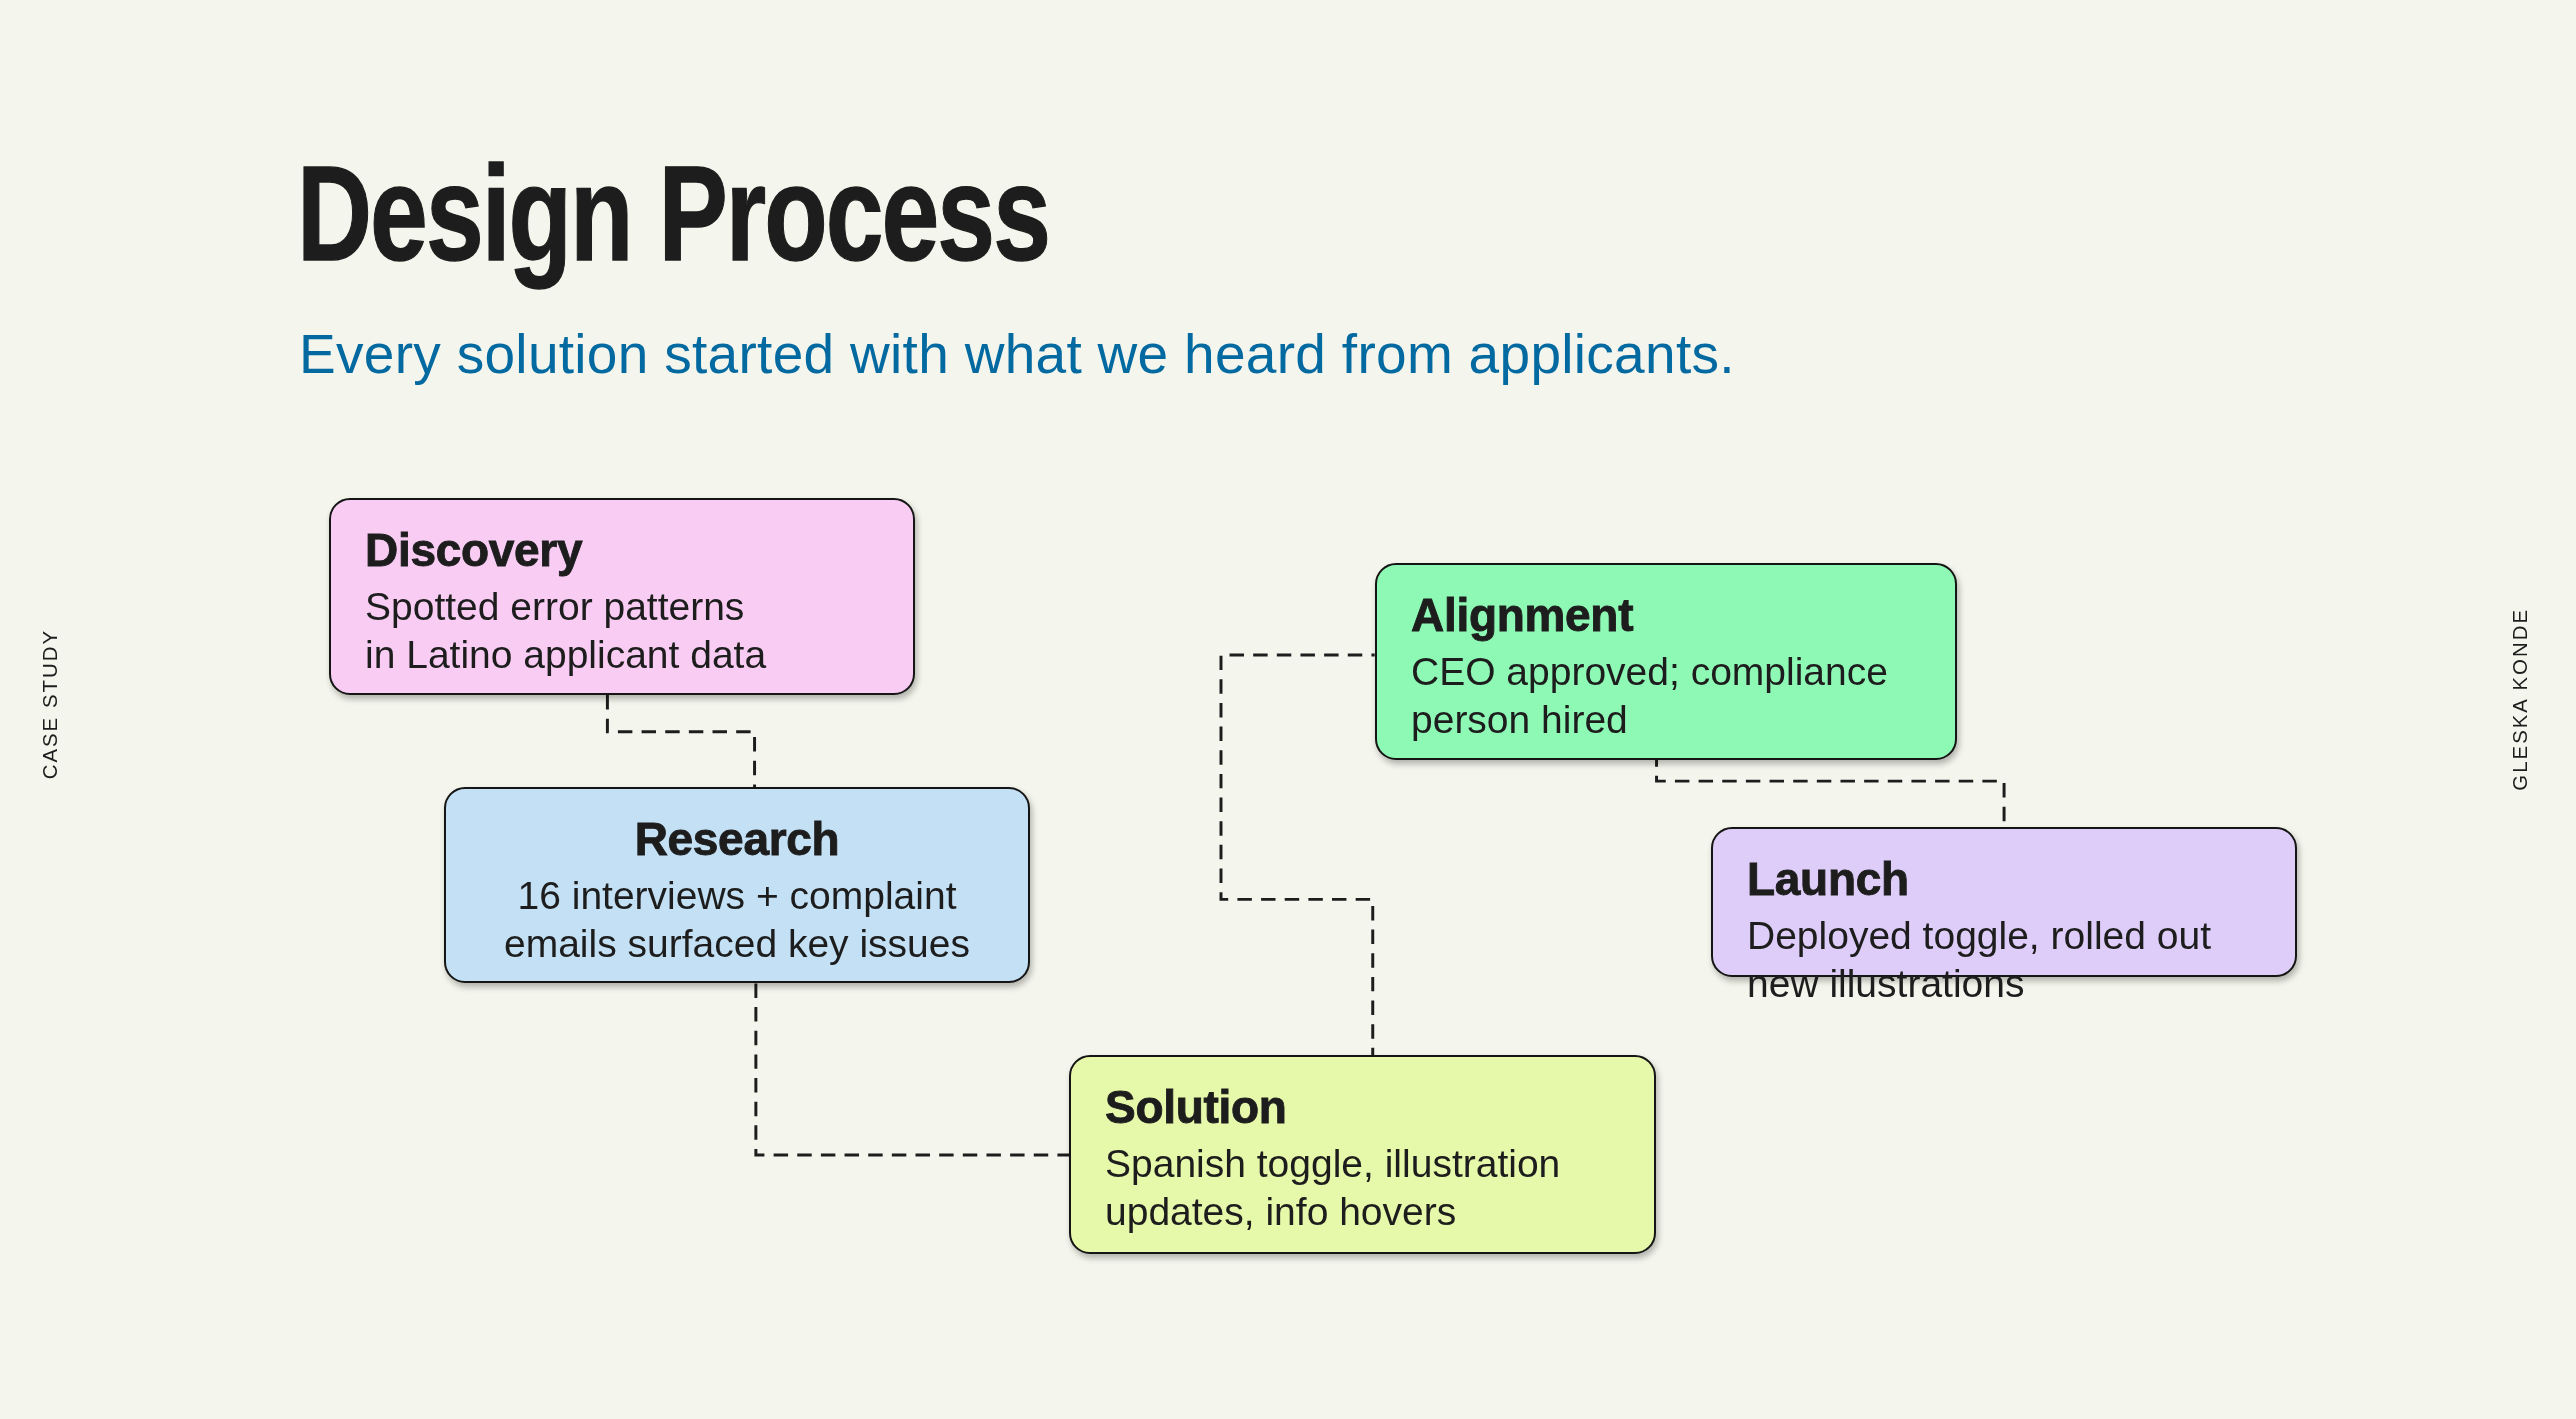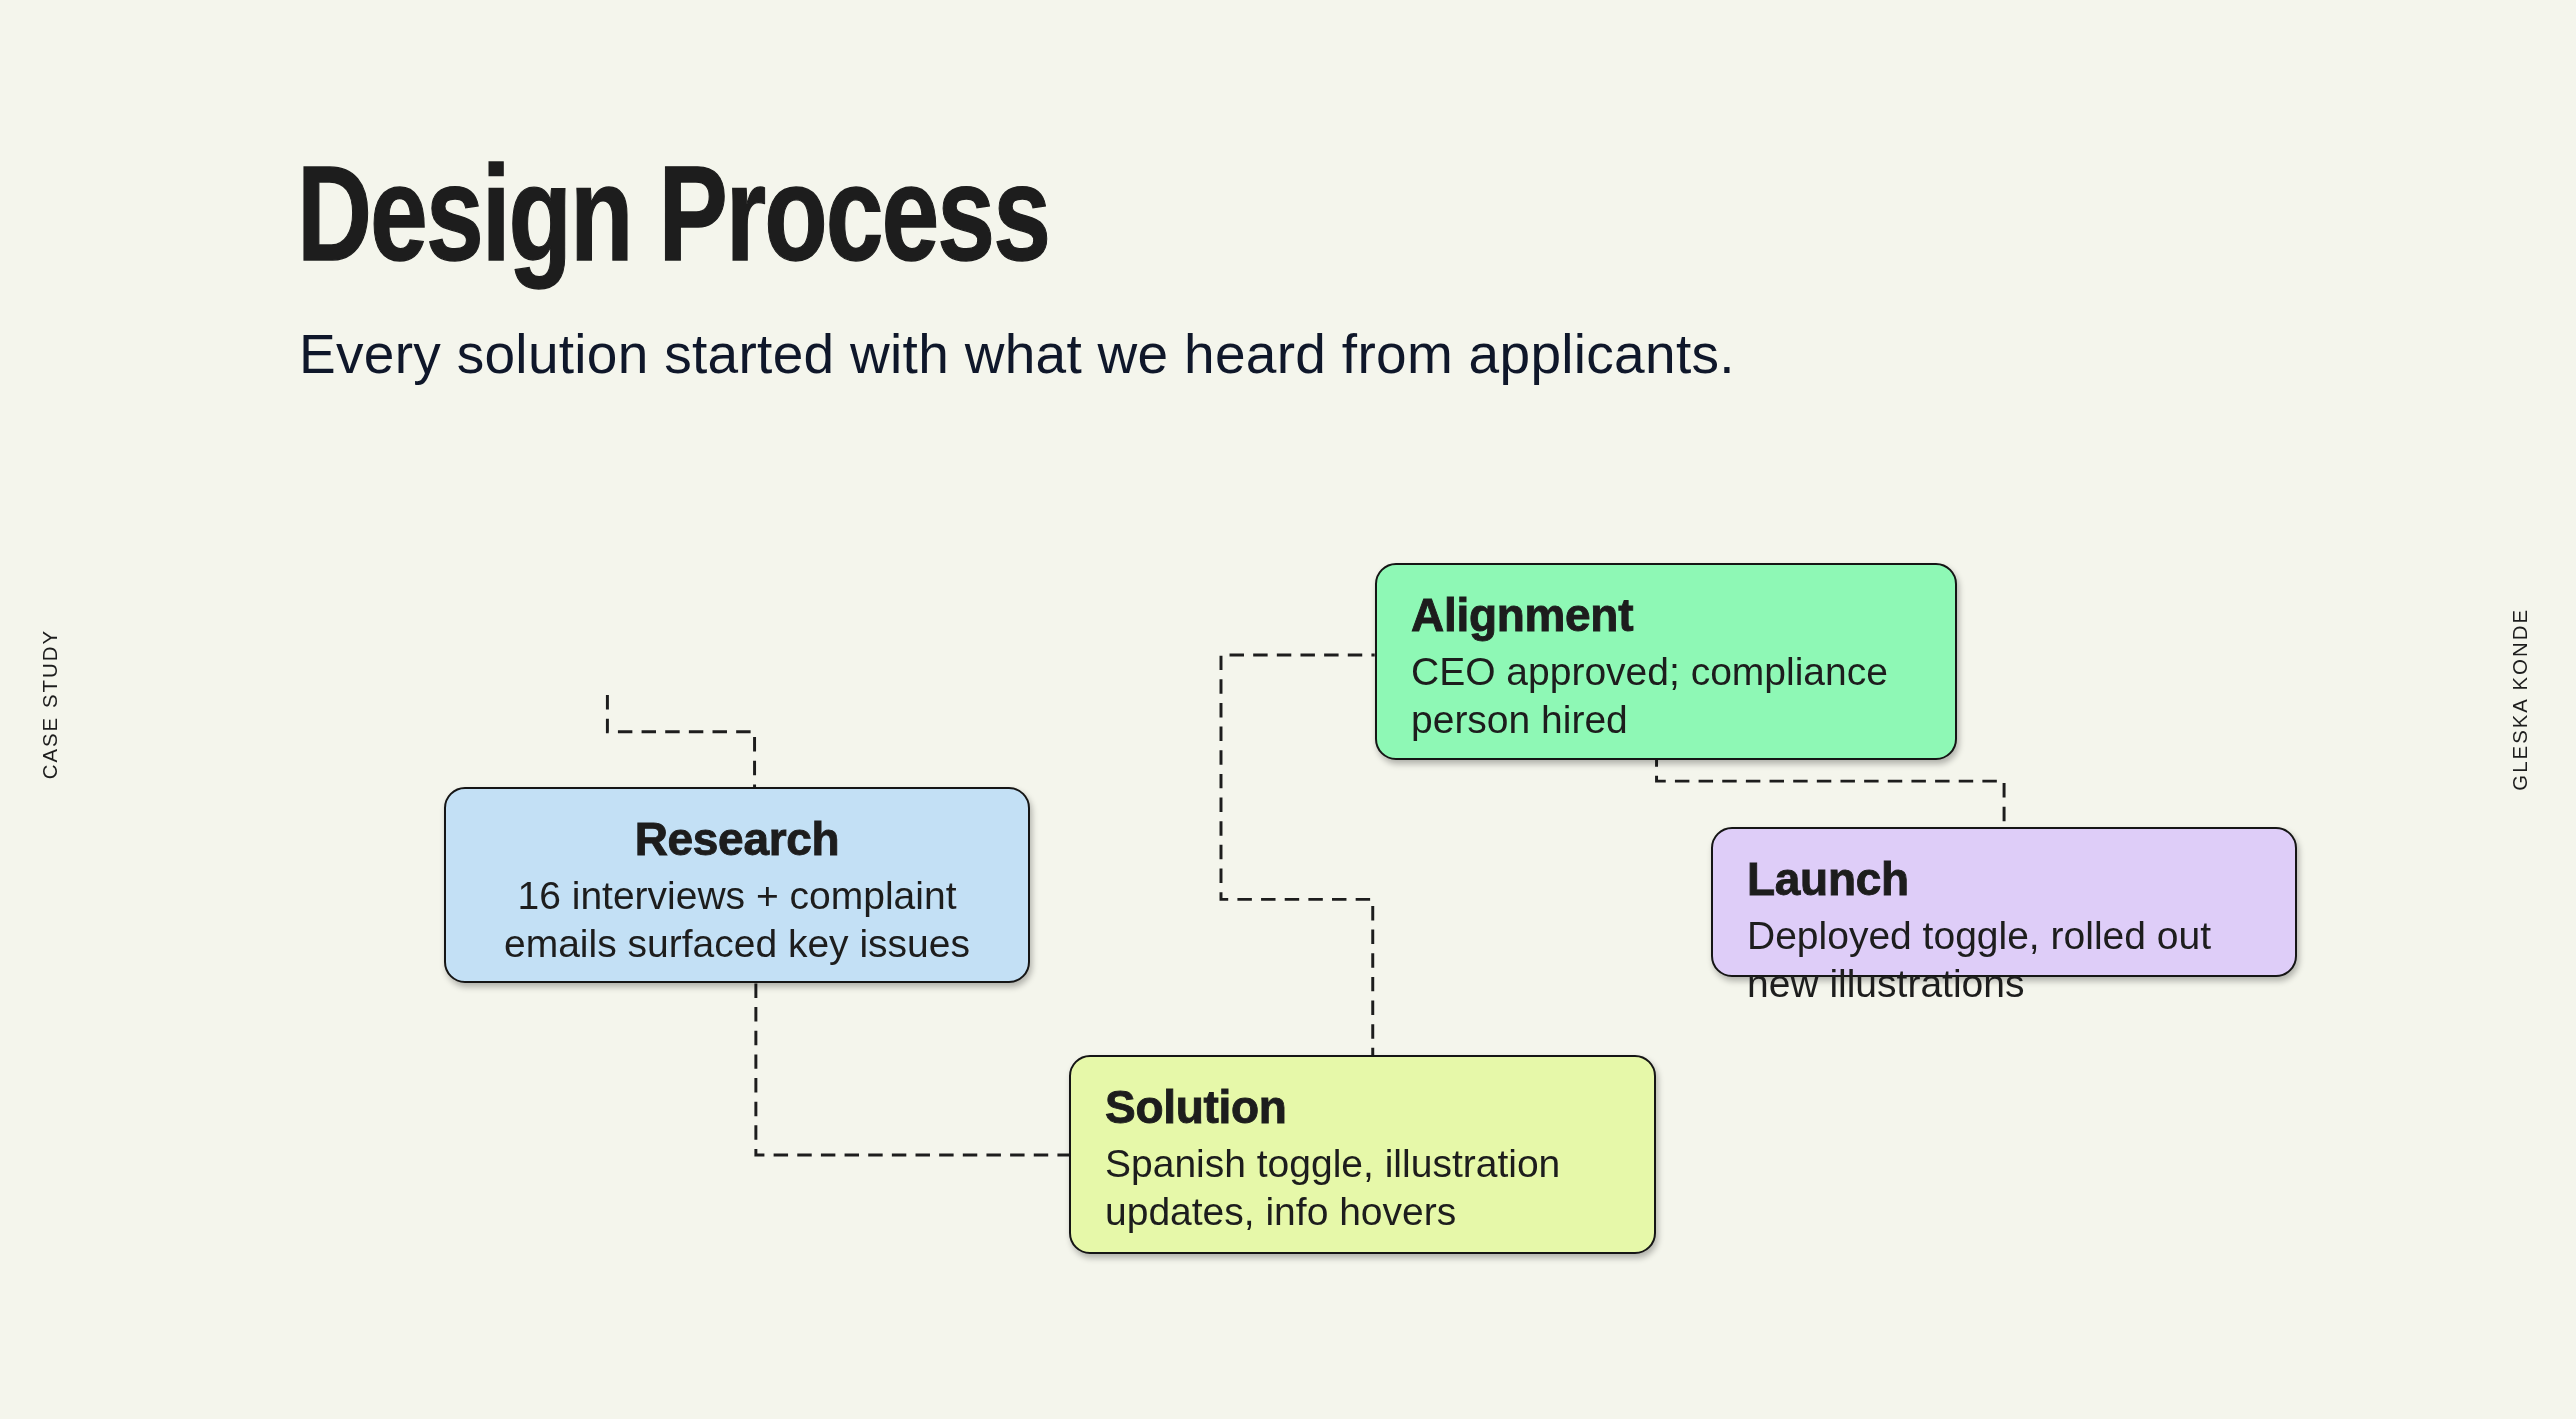--- a/index.html
+++ b/index.html
@@ -27,21 +27,21 @@
     color: #1d1d1d;
   }
   .page-subtitle {
     position: absolute;
     left: 299px;
     top: 323px;
     font-size: 55px;
     line-height: 1.15;
     font-weight: 400;
     letter-spacing: 0.3px;
-    color: #0f172a;
+    color: #0369a1;
     white-space: nowrap;
   }
   .vlabel {
     position: absolute;
     writing-mode: vertical-rl;
     transform: rotate(180deg);
     font-size: 20.4px;
     letter-spacing: 2px;
     color: #1d1d1d;
     white-space: nowrap;
@@ -102,20 +102,25 @@
   <div class="vlabel left">CASE STUDY</div>
   <div class="vlabel right">GLESKA KONDE</div>
 
   <svg class="connectors" viewBox="0 0 3920 2160">
     <path d="M 924 1058 L 924 1114 L 1148 1114 L 1148 1198"></path>
     <path d="M 1150 1497 L 1150 1758 L 1627 1758"></path>
     <path d="M 2089 1617 L 2089 1369 L 1858 1369 L 1858 997 L 2092 997"></path>
     <path d="M 2521 1145 L 2521 1189 L 3050 1189 L 3050 1259"></path>
   </svg>
 
+  <div class="card discovery" style="background: rgb(248, 204, 243);">
+    <div class="card-title">Discovery</div>
+    <div class="card-desc">Spotted error patterns
+in Latino applicant data</div>
+  </div>
 
   <div class="card research" style="background: rgb(195, 224, 245);">
     <div class="card-title">Research</div>
     <div class="card-desc">16 interviews + complaint
 emails surfaced key issues</div>
   </div>
 
   <div class="card solution" style="background: rgb(230, 248, 169);">
     <div class="card-title">Solution</div>
     <div class="card-desc">Spanish toggle, illustration

